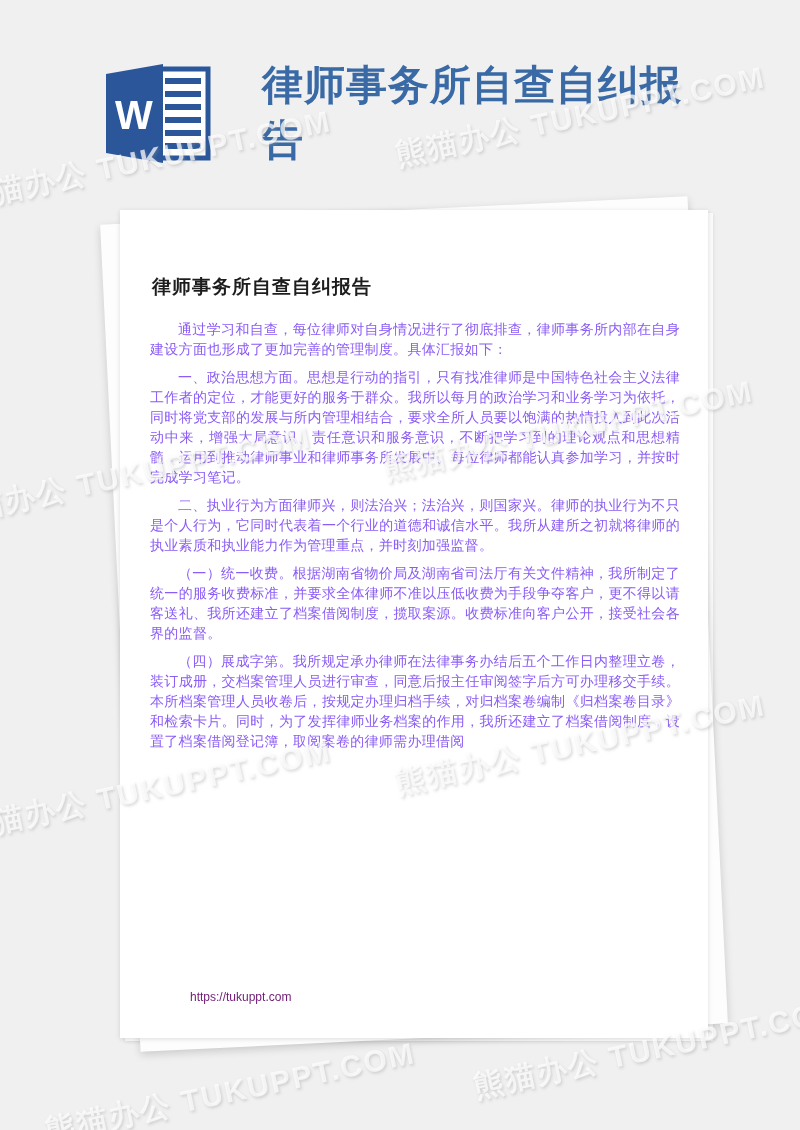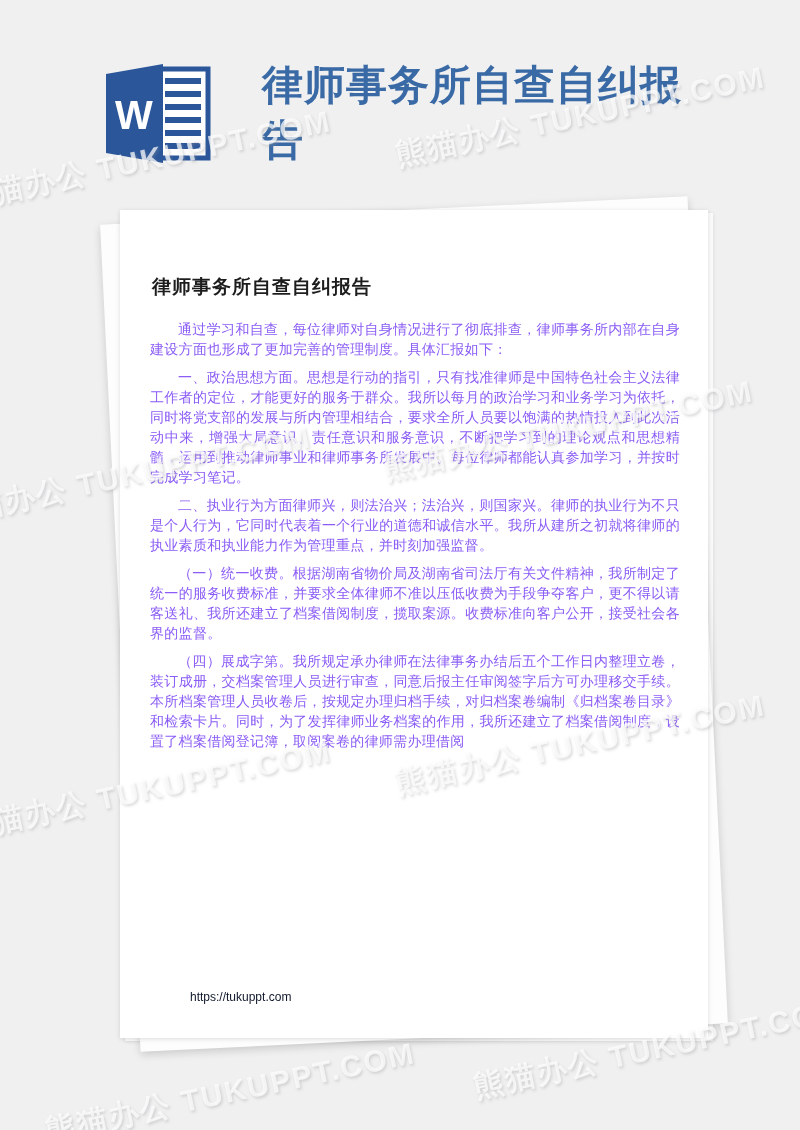--- a/index.html
+++ b/index.html
@@ -27,21 +27,21 @@
     font-family:"Liberation Sans", sans-serif;letter-spacing:1px;
   }
   .doc-body{max-height:706px;overflow:hidden;}
   .doc-body p{
     margin:0 0 8px 0;text-indent:2em;text-align:justify;
     font-family:"Liberation Serif", serif;
     font-size:14px;line-height:20px;color:#8b5cf6;letter-spacing:0.3px;
   }
   .footer-url{
     position:absolute;left:70px;bottom:34px;
-    font-size:12px;color:#0f172a;font-family:"Liberation Sans", sans-serif;
+    font-size:12px;color:#701a75;font-family:"Liberation Sans", sans-serif;
   }
   
   .wm-layer{position:absolute;left:0;top:0;width:800px;height:1130px;pointer-events:none;z-index:50;}
   .wm{
     position:absolute;white-space:nowrap;
     font-size:30px;font-weight:700;letter-spacing:2px;
     color:rgba(255,255,255,0.72);
     text-shadow:1px 2px 3px rgba(150,150,152,0.35);
     transform:rotate(-12deg);
     font-family:"Liberation Sans", sans-serif;

